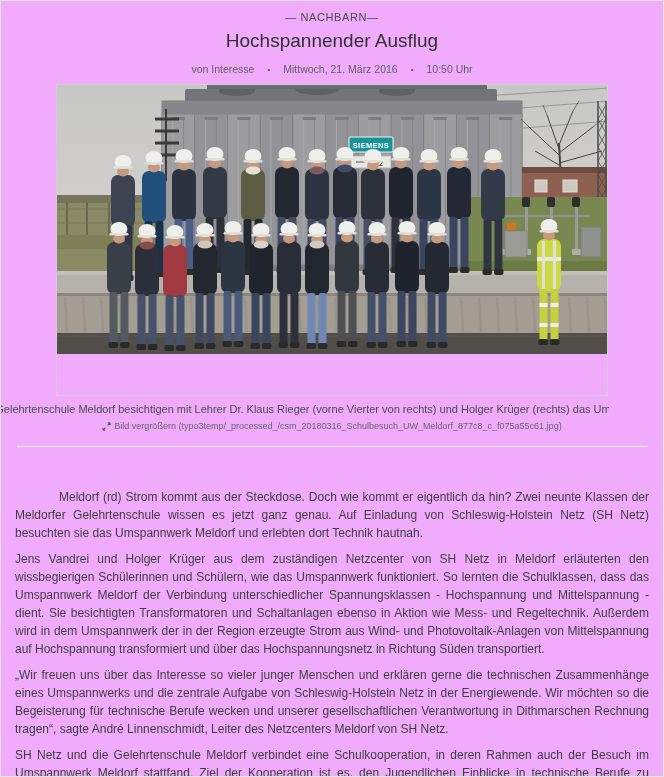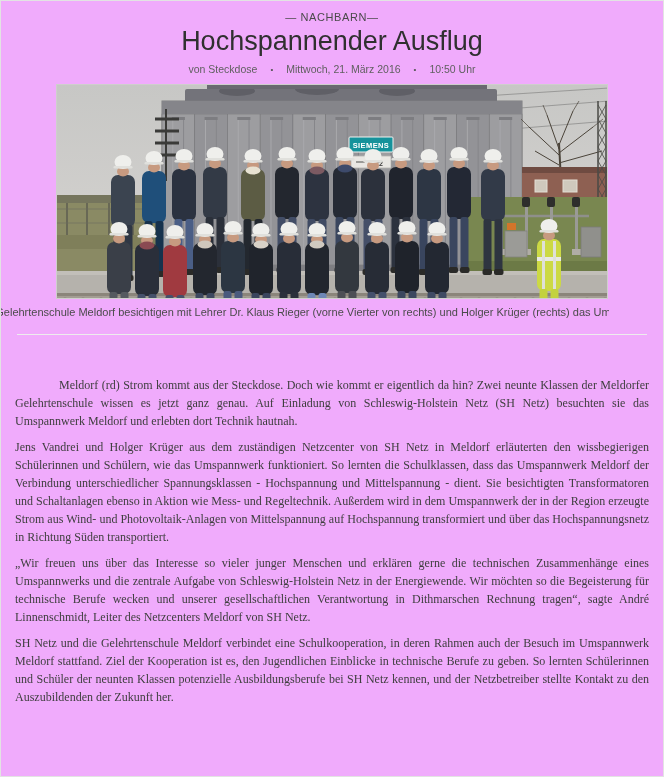--- a/index.html
+++ b/index.html
@@ -11,57 +11,57 @@
     font-family: "Liberation Sans", sans-serif;
     color: #3d3d3d;
     position: relative;
   }
   .category {
     margin-top: 10px; text-align: center;
     font-size: 11px; letter-spacing: .6px; color: #4a4a4a;
   }
   h1.title {
     margin-top: 3px; text-align: center;
-    font-size: 27px; font-weight: 400; color: #303030; line-height: 30px;
+    font-size: 19px; font-weight: 400; color: #303030; line-height: 30px;
   }
   .byline {
     margin-top: 7px; text-align: center;
     font-size: 10.5px; color: #5f5f5f;
     display: flex; justify-content: center; align-items: center; gap: 13px;
   }
   .byline .dot { font-size: 8px; color: #555; }
   figure.photo-figure { margin: 9px auto 0; width: 552px; }
-  .photo-frame { width: 552px; height: 215px; border: 1px solid #cfcfcd; overflow: hidden; text-align: center; }
+  .photo-frame { width: 552px; height: 312px; border: 1px solid #cfcfcd; overflow: hidden; text-align: center; }
   .caption-row {
     margin-top: 7px; display: flex; justify-content: center;
     width: 664px; margin-left: -56px; overflow: hidden;
   }
   .caption-row span {
     white-space: nowrap; font-size: 11px; color: #4b4b4b; line-height: 13px;
   }
   .enlarge-row {
     margin-top: 5px; display: flex; justify-content: center; align-items: center; gap: 3px;
     font-size: 9px; color: #666; text-decoration: none;
   }
   .enlarge-row svg { display: block; }
   .divider { margin: 15px 16px 0; border-top: 1px solid #ededed; height: 0; }
   article { margin: 41px 14px 0; font-size: 12px; line-height: 18px; text-align: justify; color: #3e3e3e; }
-  article p { margin-bottom: 8px; font-family: Liberation Serif, serif; }
+  article p { margin-bottom: 8px; }
   article p.lead { text-indent: 44px; }
 </style>
 </head>
 <body>
 
 <div class="page">
 
   <div class="category">— NACHBARN—</div>
   <h1 class="title">Hochspannender Ausflug</h1>
 
   <div class="byline">
-    <span>von Steckdose</span>
+    <span>von Interesse</span>
     <span class="dot">•</span>
     <span>Mittwoch, 21. März 2016</span>
     <span class="dot">•</span>
     <span>10:50 Uhr</span>
   </div>
 
   <figure class="photo-figure">
     <div class="photo-frame">
       <svg id="scene" width="552" height="269" viewBox="0 0 552 269" xmlns="http://www.w3.org/2000/svg">
         <defs>
@@ -553,20 +553,29 @@
             </g>
           </g>
       </svg>
     </div>
   </figure>
 
   <div class="caption-row">
     <span>Schülerinnen und Schüler der Gelehrtenschule Meldorf besichtigen mit Lehrer Dr. Klaus Rieger (vorne Vierter von rechts) und Holger Krüger (rechts) das Umspannwerk Meldorf.</span>
   </div>
 
+  <a class="enlarge-row" href="#">
+    <svg width="9" height="9" viewBox="0 0 10 10">
+      <g stroke="#555" stroke-width="1.2" fill="none">
+        <path d="M6.2,3.8 L9,1 M9,1 L6.6,1 M9,1 L9,3.4"></path>
+        <path d="M3.8,6.2 L1,9 M1,9 L3.4,9 M1,9 L1,6.6"></path>
+      </g>
+    </svg>
+    <span>Bild vergrößern (typo3temp/_processed_/csm_20180316_Schulbesuch_UW_Meldorf_877c8_c_f075a55c61.jpg)</span>
+  </a>
 
   <div class="divider"></div>
 
   <article>
     <p class="lead">Meldorf (rd) Strom kommt aus der Steckdose. Doch wie kommt er eigentlich da hin? Zwei neunte Klassen der Meldorfer Gelehrtenschule wissen es jetzt ganz genau. Auf Einladung von Schleswig-Holstein Netz (SH Netz) besuchten sie das Umspannwerk Meldorf und erlebten dort Technik hautnah.</p>
     <p>Jens Vandrei und Holger Krüger aus dem zuständigen Netzcenter von SH Netz in Meldorf erläuterten den wissbegierigen Schülerinnen und Schülern, wie das Umspannwerk funktioniert. So lernten die Schulklassen, dass das Umspannwerk Meldorf der Verbindung unterschiedlicher Spannungsklassen - Hochspannung und Mittelspannung - dient. Sie besichtigten Transformatoren und Schaltanlagen ebenso in Aktion wie Mess- und Regeltechnik. Außerdem wird in dem Umspannwerk der in der Region erzeugte Strom aus Wind- und Photovoltaik-Anlagen von Mittelspannung auf Hochspannung transformiert und über das Hochspannungsnetz in Richtung Süden transportiert.</p>
     <p>„Wir freuen uns über das Interesse so vieler junger Menschen und erklären gerne die technischen Zusammenhänge eines Umspannwerks und die zentrale Aufgabe von Schleswig-Holstein Netz in der Energiewende. Wir möchten so die Begeisterung für technische Berufe wecken und unserer gesellschaftlichen Verantwortung in Dithmarschen Rechnung tragen“, sagte André Linnenschmidt, Leiter des Netzcenters Meldorf von SH Netz.</p>
     <p>SH Netz und die Gelehrtenschule Meldorf verbindet eine Schulkooperation, in deren Rahmen auch der Besuch im Umspannwerk Meldorf stattfand. Ziel der Kooperation ist es, den Jugendlichen Einblicke in technische Berufe zu geben. So lernten Schülerinnen und Schüler der neunten Klassen potenzielle Ausbildungsberufe bei SH Netz kennen, und der Netzbetreiber stellte Kontakt zu den Auszubildenden der Zukunft her.</p>
   </article>
 

